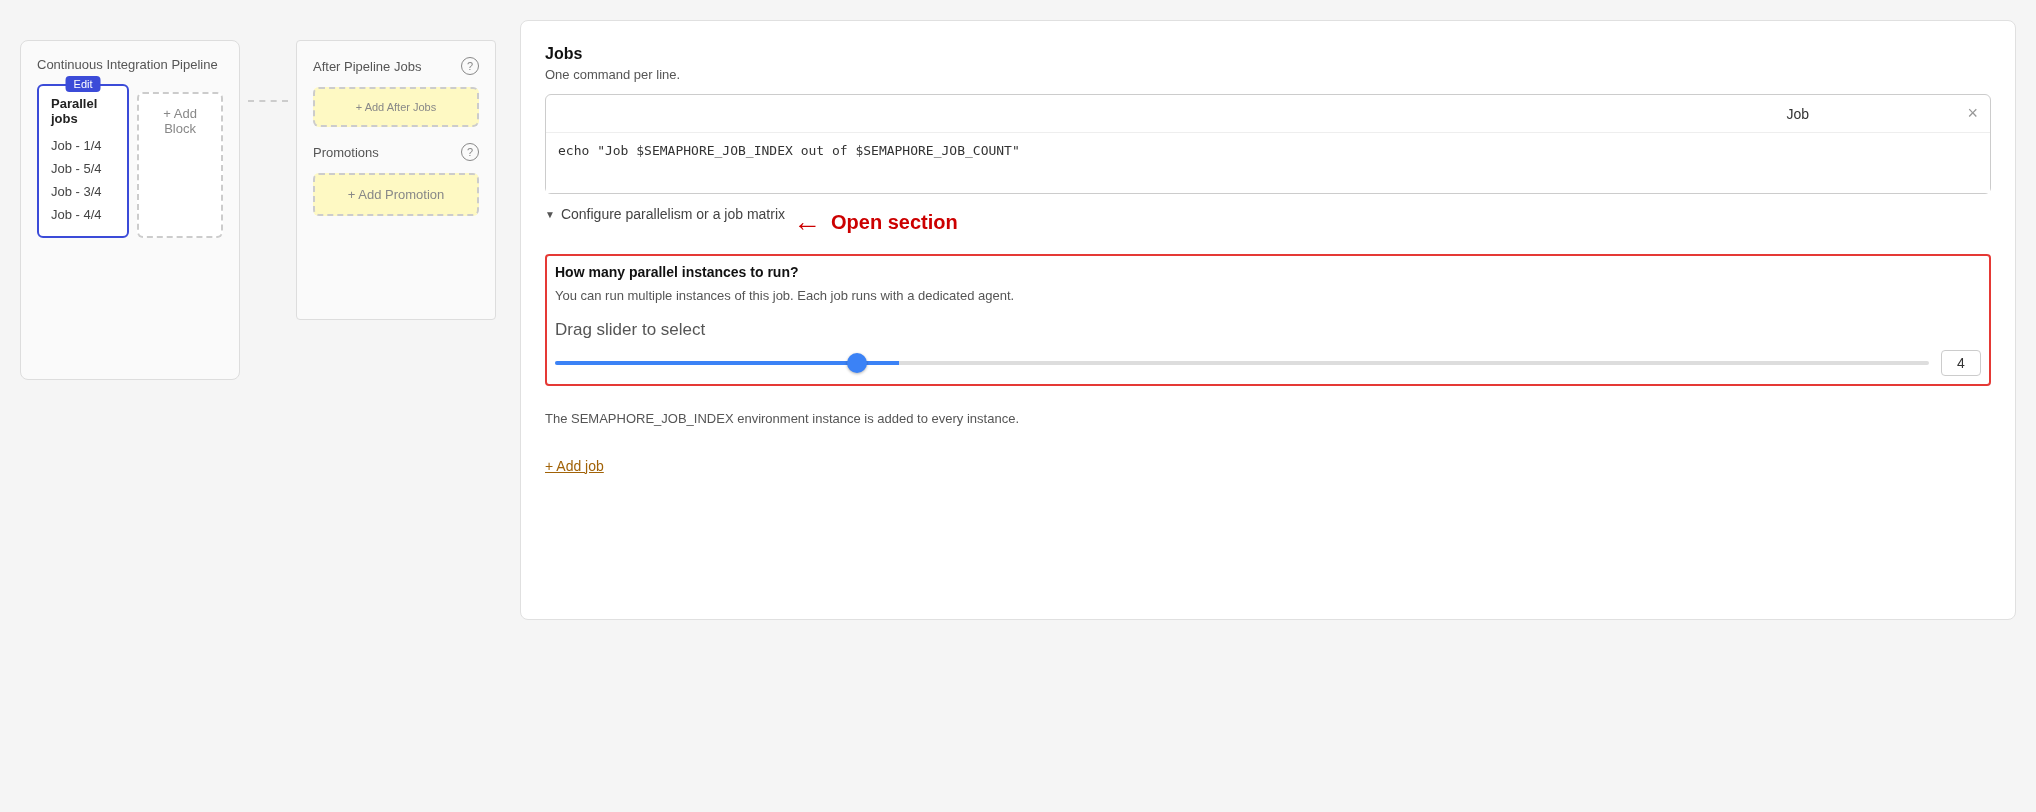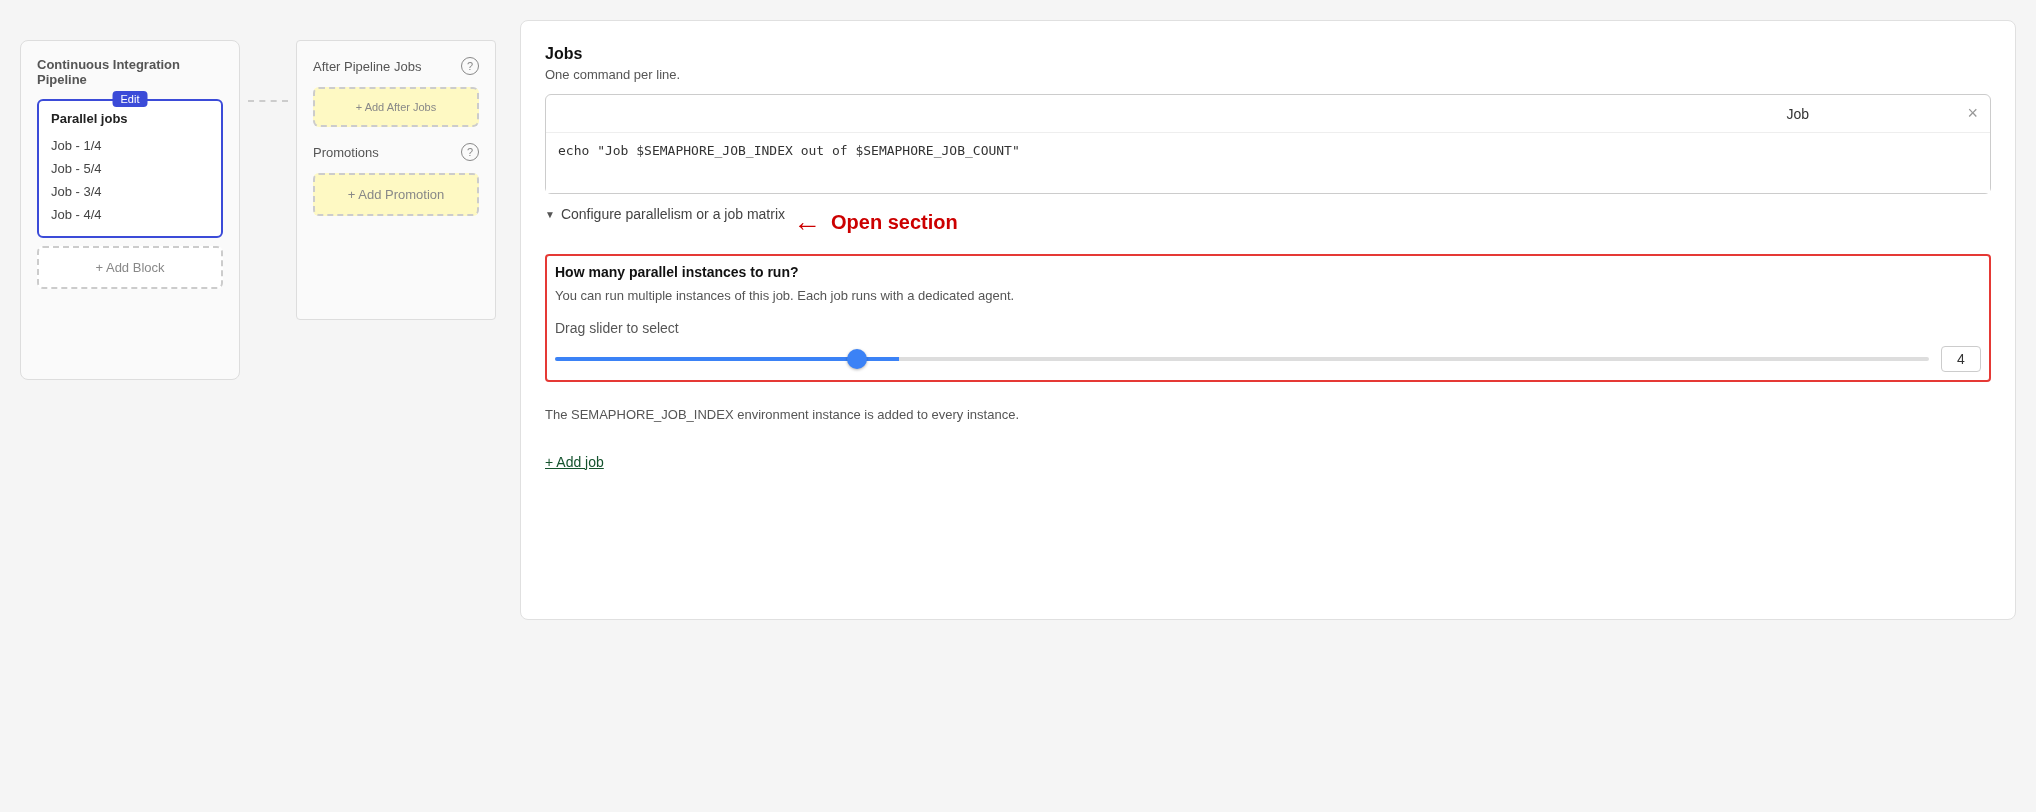--- a/index.html
+++ b/index.html
@@ -28,28 +28,28 @@
       border-radius: 8px;
       padding: 16px;
       width: 220px;
       min-height: 340px;
     }
 
     .pipeline-title {
       font-size: 13px;
       color: #555;
       margin-bottom: 12px;
-      font-weight: 700;
+      font-weight: 400;
     }
 
     .block-container {
       position: relative;
       display: flex;
-      flex-direction: column;
-      gap: 0;
+      flex-direction: row;
+      gap: 8px;
     }
 
     .edit-badge {
       position: absolute;
       top: -10px;
       left: 50%;
       transform: translateX(-50%);
       background: #3b4bd8;
       color: white;
       font-size: 11px;
@@ -298,21 +298,21 @@
       border-radius: 6px;
       font-size: 14px;
       color: #333;
       appearance: auto;
       background: white;
       margin-bottom: 12px;
       cursor: pointer;
     }
 
     .drag-label {
-      font-size: 14px;
+      font-size: 17px;
       color: #555;
       margin-bottom: 10px;
     }
 
     .slider-row {
       display: flex;
       align-items: center;
       gap: 12px;
     }
 
@@ -365,21 +365,21 @@
       text-align: center;
     }
 
     .semaphore-note {
       font-size: 13px;
       color: #555;
       margin-top: 12px;
     }
 
     .add-job-link {
-      color: #14532d;
+      color: #a16207;
       font-size: 14px;
       text-decoration: underline;
       cursor: pointer;
       display: inline-block;
       margin-top: 16px;
     }
 
     .configure-header-row {
       display: flex;
       align-items: center;

